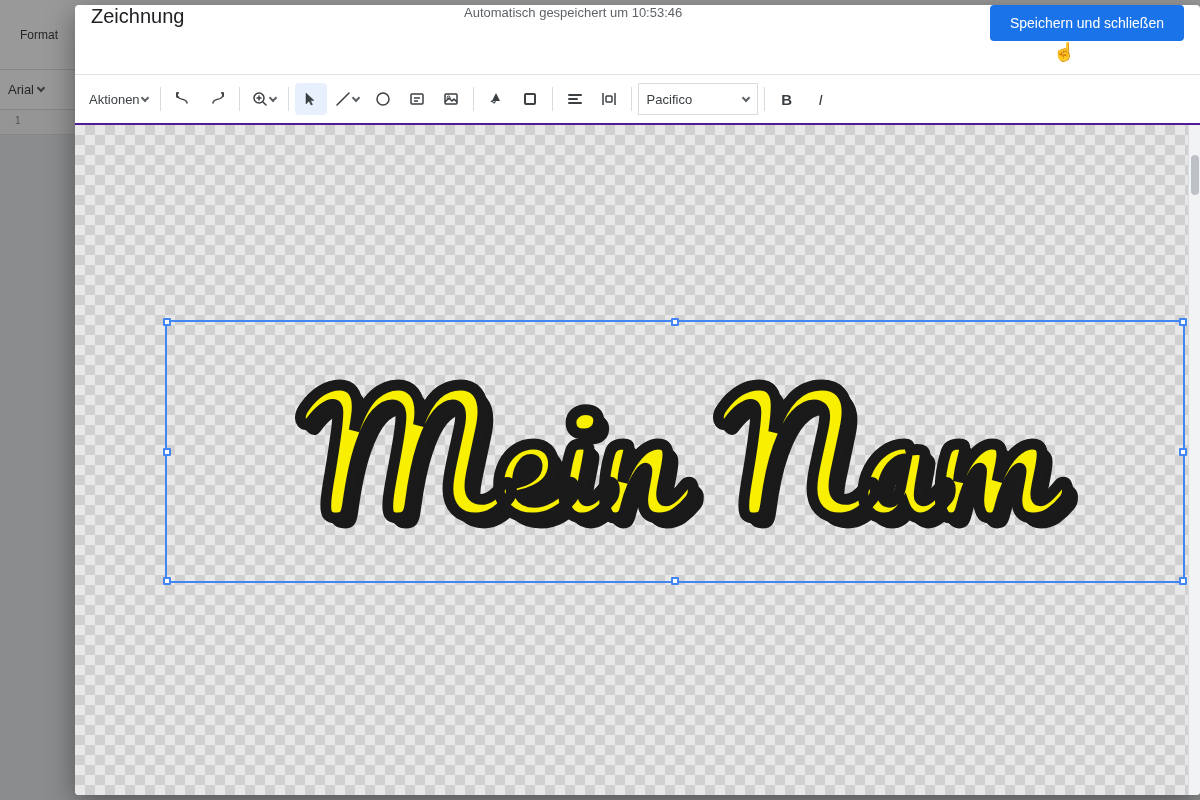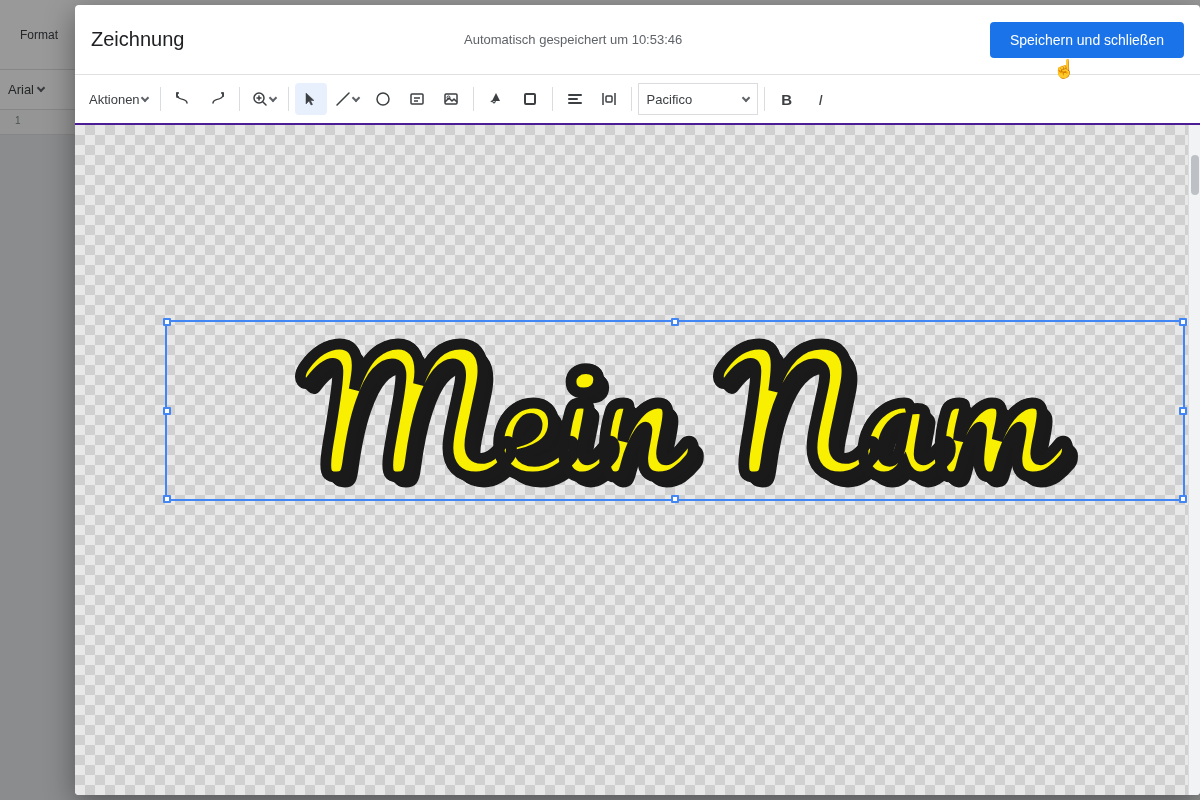--- a/index.html
+++ b/index.html
@@ -86,21 +86,21 @@
       border-radius: 4px;
       box-shadow: 0 8px 30px rgba(0,0,0,0.4);
       display: flex;
       flex-direction: column;
       overflow: hidden;
     }
 
     
     .dialog-header {
       display: flex;
-      align-items: center;
+      align-items: flex-start;
       padding: 0 16px;
       height: 70px;
       border-bottom: 1px solid #e0e0e0;
       flex-shrink: 0;
     }
 
     .dialog-title {
       font-size: 20px;
       font-weight: 400;
       color: #202124;
@@ -202,21 +202,21 @@
       background-position: 0 0, 0 10px, 10px -10px, -10px 0px;
       background-color: #e8e8e8;
     }
 
     
     .text-element {
       position: absolute;
       top: 195px;
       left: 90px;
       right: 15px;
-      height: 181px;
+      height: 263px;
       border: 2px solid #4285f4;
       background: transparent;
     }
 
     
     .handle {
       position: absolute;
       width: 8px;
       height: 8px;
       background: #fff;

